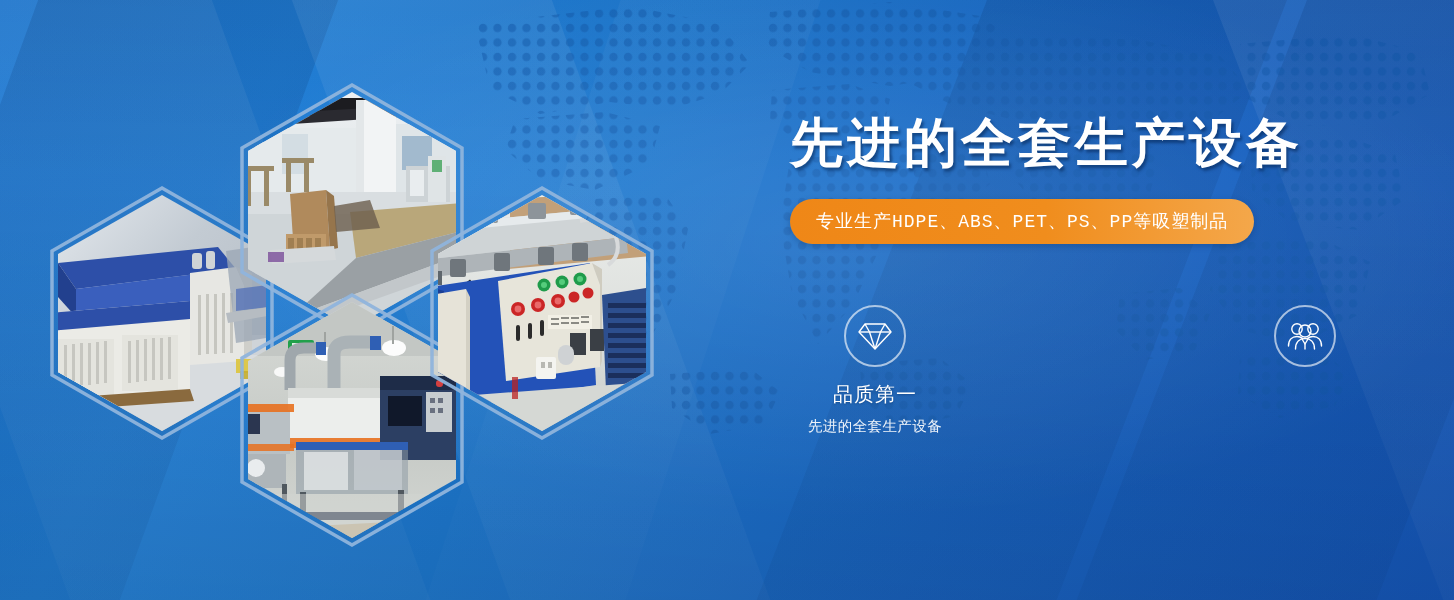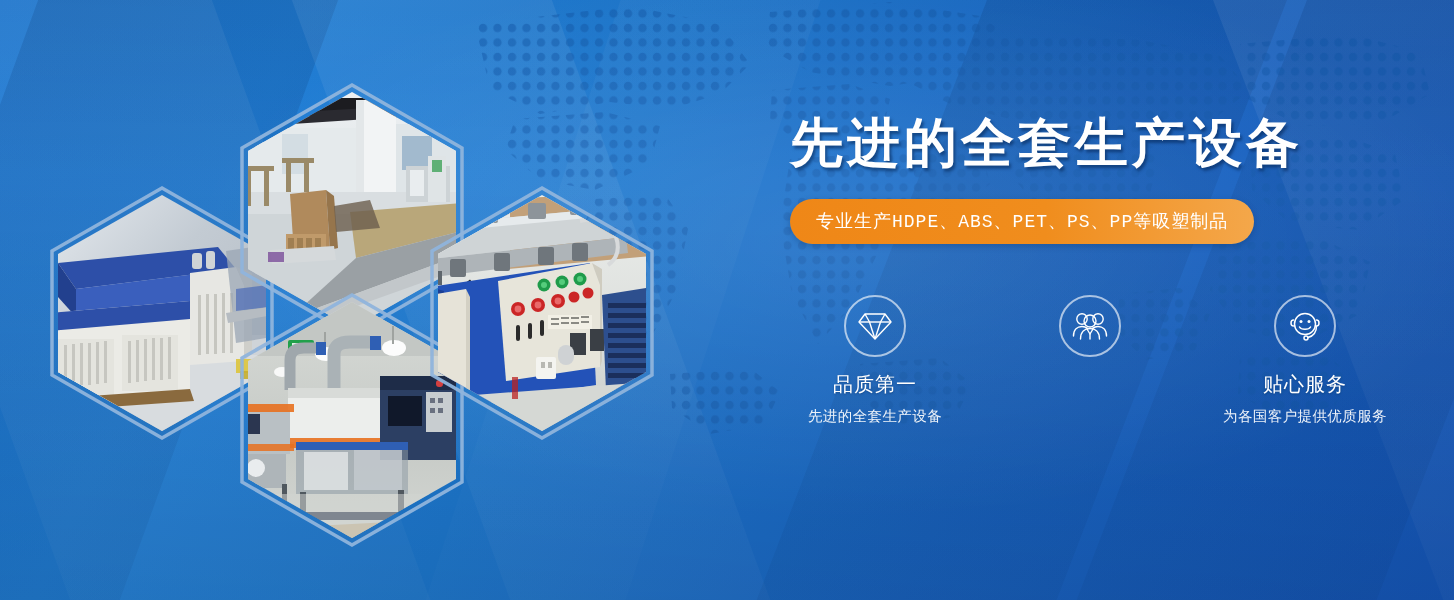--- a/index.html
+++ b/index.html
@@ -51,21 +51,21 @@
   .pill{
     margin-top:22px;display:inline-block;
     background:linear-gradient(90deg,#ef8717 0%,#f08d1d 55%,#f4a74a 100%);
     border-radius:30px;
     padding:10px 26px 11px 26px;
     color:#ffffff;font-size:18px;letter-spacing:1px;white-space:nowrap;
     box-shadow:0 2px 6px rgba(3,35,80,.25);
   }
 
   .features{
-    position:absolute;left:770px;top:295px;width:640px;
+    position:absolute;left:770px;top:305px;width:640px;
     display:flex;justify-content:space-between;
   }
   .feature{width:210px;text-align:center;}
   .ficon{
     width:62px;height:62px;margin:0 auto 14px auto;
     border:2px solid rgba(255,255,255,.62);border-radius:50%;
     display:flex;align-items:center;justify-content:center;
   }
   .ficon svg{display:block;}
   .ftitle{color:#ffffff;font-size:20px;letter-spacing:1px;margin-bottom:9px;
@@ -466,31 +466,16 @@
           <circle cx="26" cy="9" r="5.2"></circle>
           <path d="M34.5,26 C34.5,19.5 30.5,16.5 26,16.5 C23.8,16.5 22,17.2 20.6,18.4"></path>
           <circle cx="18" cy="11" r="6"></circle>
           <path d="M8.5,29 C8.5,21.8 12.8,18.5 18,18.5 C23.2,18.5 27.5,21.8 27.5,29"></path>
           <path d="M15,19 L18,24 L21,19"></path>
           <line x1="18" y1="24" x2="18" y2="29"></line>
         </svg>
       </div>
     </div>
 
-    <div class="feature">
-      <div class="ficon">
-        <svg width="34" height="34" viewBox="0 0 34 34" fill="none" stroke="#ffffff" stroke-width="1.5" stroke-linecap="round">
-          <circle cx="17" cy="15" r="10.5"></circle>
-          <circle cx="13" cy="12.5" r="1.5" fill="#ffffff" stroke="none"></circle>
-          <circle cx="21" cy="12.5" r="1.5" fill="#ffffff" stroke="none"></circle>
-          <path d="M11.5,18 C13.2,21 20.8,21 22.5,18"></path>
-          <path d="M5.5,17 C4,17 3,15.8 3,14 C3,12.2 4,11 5.5,11"></path>
-          <path d="M28.5,11 C30,11 31,12.2 31,14 C31,15.8 30,17 28.5,17 C28.5,23 26,27 20,28.5"></path>
-          <circle cx="18" cy="29" r="2"></circle>
-        </svg>
-      </div>
-      <div class="ftitle">贴心服务</div>
-      <div class="fdesc">为各国客户提供优质服务</div>
-    </div>
 
   </div>
 
 </div>
 
 </body></html>

